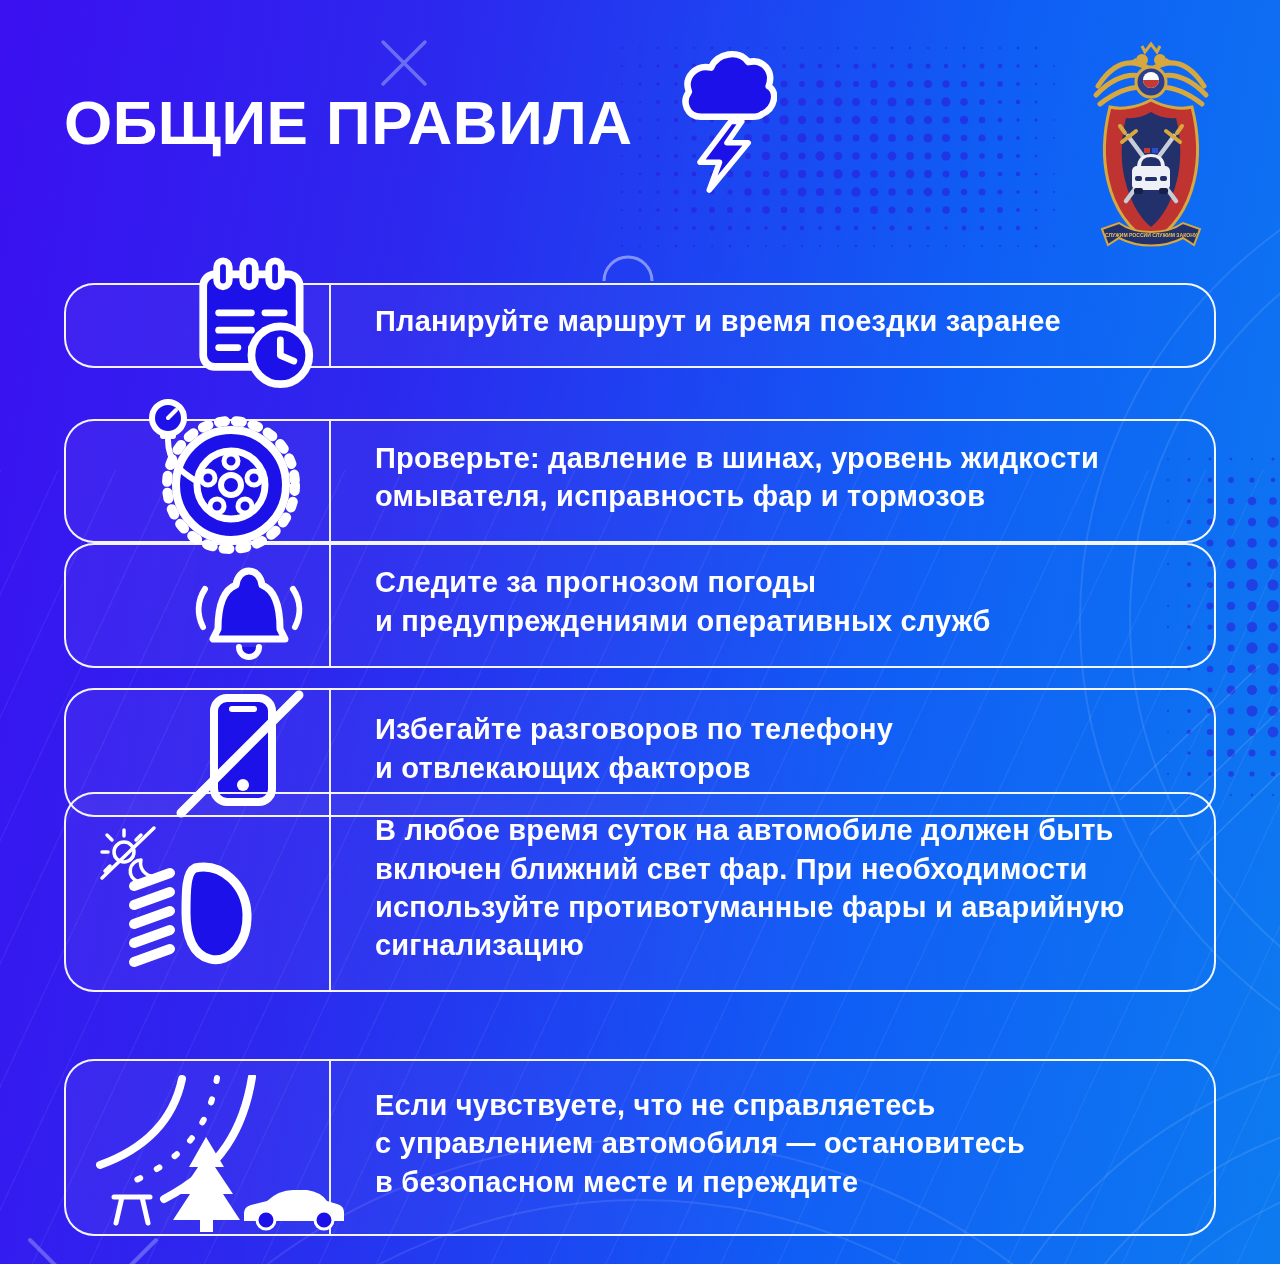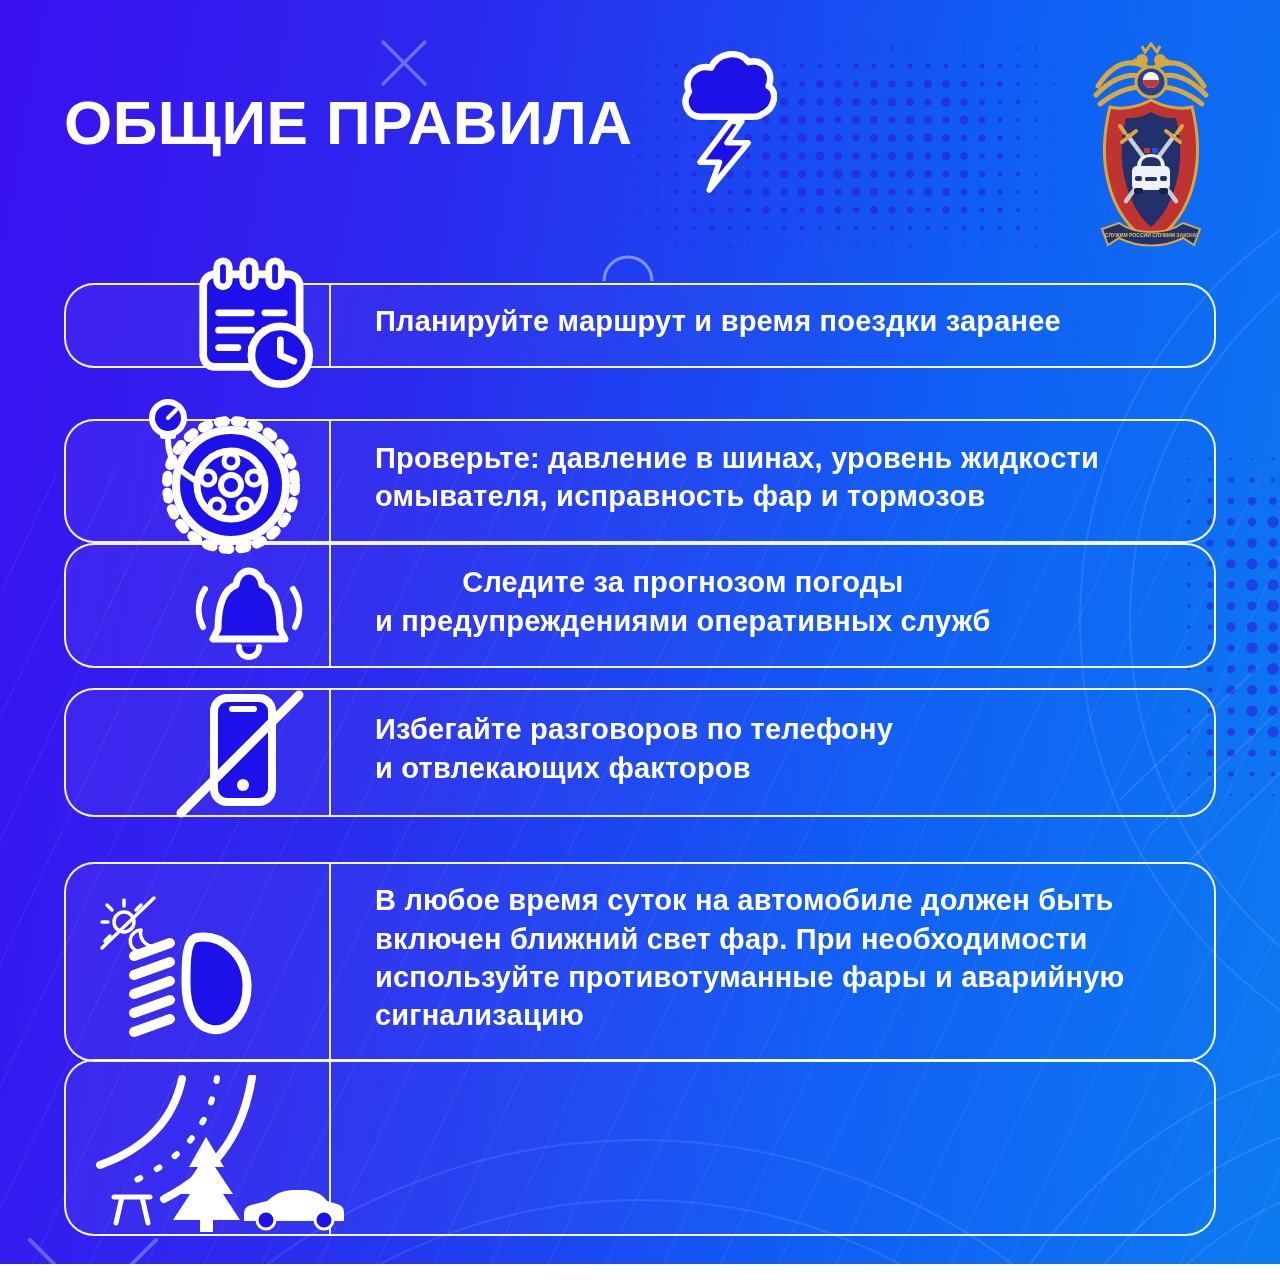--- a/index.html
+++ b/index.html
@@ -38,23 +38,23 @@
   .rule-icon svg{position:absolute;}
   .rule-divider{width:2px;background:rgba(255,255,255,0.92);flex:none;}
   .rule-text{
     flex:1;display:flex;align-items:center;
     padding:8px 36px 16px 44px;
     font-size:29px;font-weight:700;letter-spacing:.2px;
     line-height:1.32;white-space:pre-line;
   }
   .r1{top:283px;height:85px;}
   .r2{top:399px;height:124px;margin-top:20px;}
-  .r3{top:543px;height:125px;text-align:center;}
+  .r3{top:543px;height:125px;}
   .r4{top:688px;height:129px;}
-  .r5{top:862px;height:200px;}
+  .r5{top:792px;height:200px;}
   .r6{top:1059px;height:177px;}
   .icon-cal{left:116px;top:-30px;}
   .icon-tire{left:72px;top:-28px;}
   .icon-bell{left:108px;top:4px;}
   .icon-phone{left:98px;top:-12px;}
   .icon-beam{left:28px;top:22px;}
   .icon-road{left:20px;top:14px;}
 </style>
 </head>
 <body>
@@ -671,15 +671,18 @@
           <path d="M131 3 C124 46 102 82 48 106" stroke-width="6" stroke-dasharray="3 19"></path>
           <path d="M28 122 h36 M36 122 l-6 26 M56 122 l6 26" stroke-width="5"></path>
         </g>
         <polygon points="120,62 138,92 129,92 147,119 137,119 154,145 127,145 127,157 114,157 114,145 87,145 104,119 94,119 112,92 103,92" fill="#fff"></polygon>
         <path d="M158 146 l0 -8 q0 -6 7 -8 l16 -4 q12 -11 26 -11 l14 0 q14 2 20 11 l10 3 q7 2 7 8 l0 9 z" fill="#fff"></path>
         <circle cx="180" cy="145" r="9" fill="#1d11ea" stroke="#fff" stroke-width="3"></circle>
         <circle cx="238" cy="145" r="9" fill="#1d11ea" stroke="#fff" stroke-width="3"></circle>
       </svg>
     </div>
     <div class="rule-divider"></div>
+    <div class="rule-text">Если чувствуете, что не справляетесь
+с управлением автомобиля — остановитесь
+в безопасном месте и переждите</div>
   </div>
 
 </div>
 
 </body></html>

